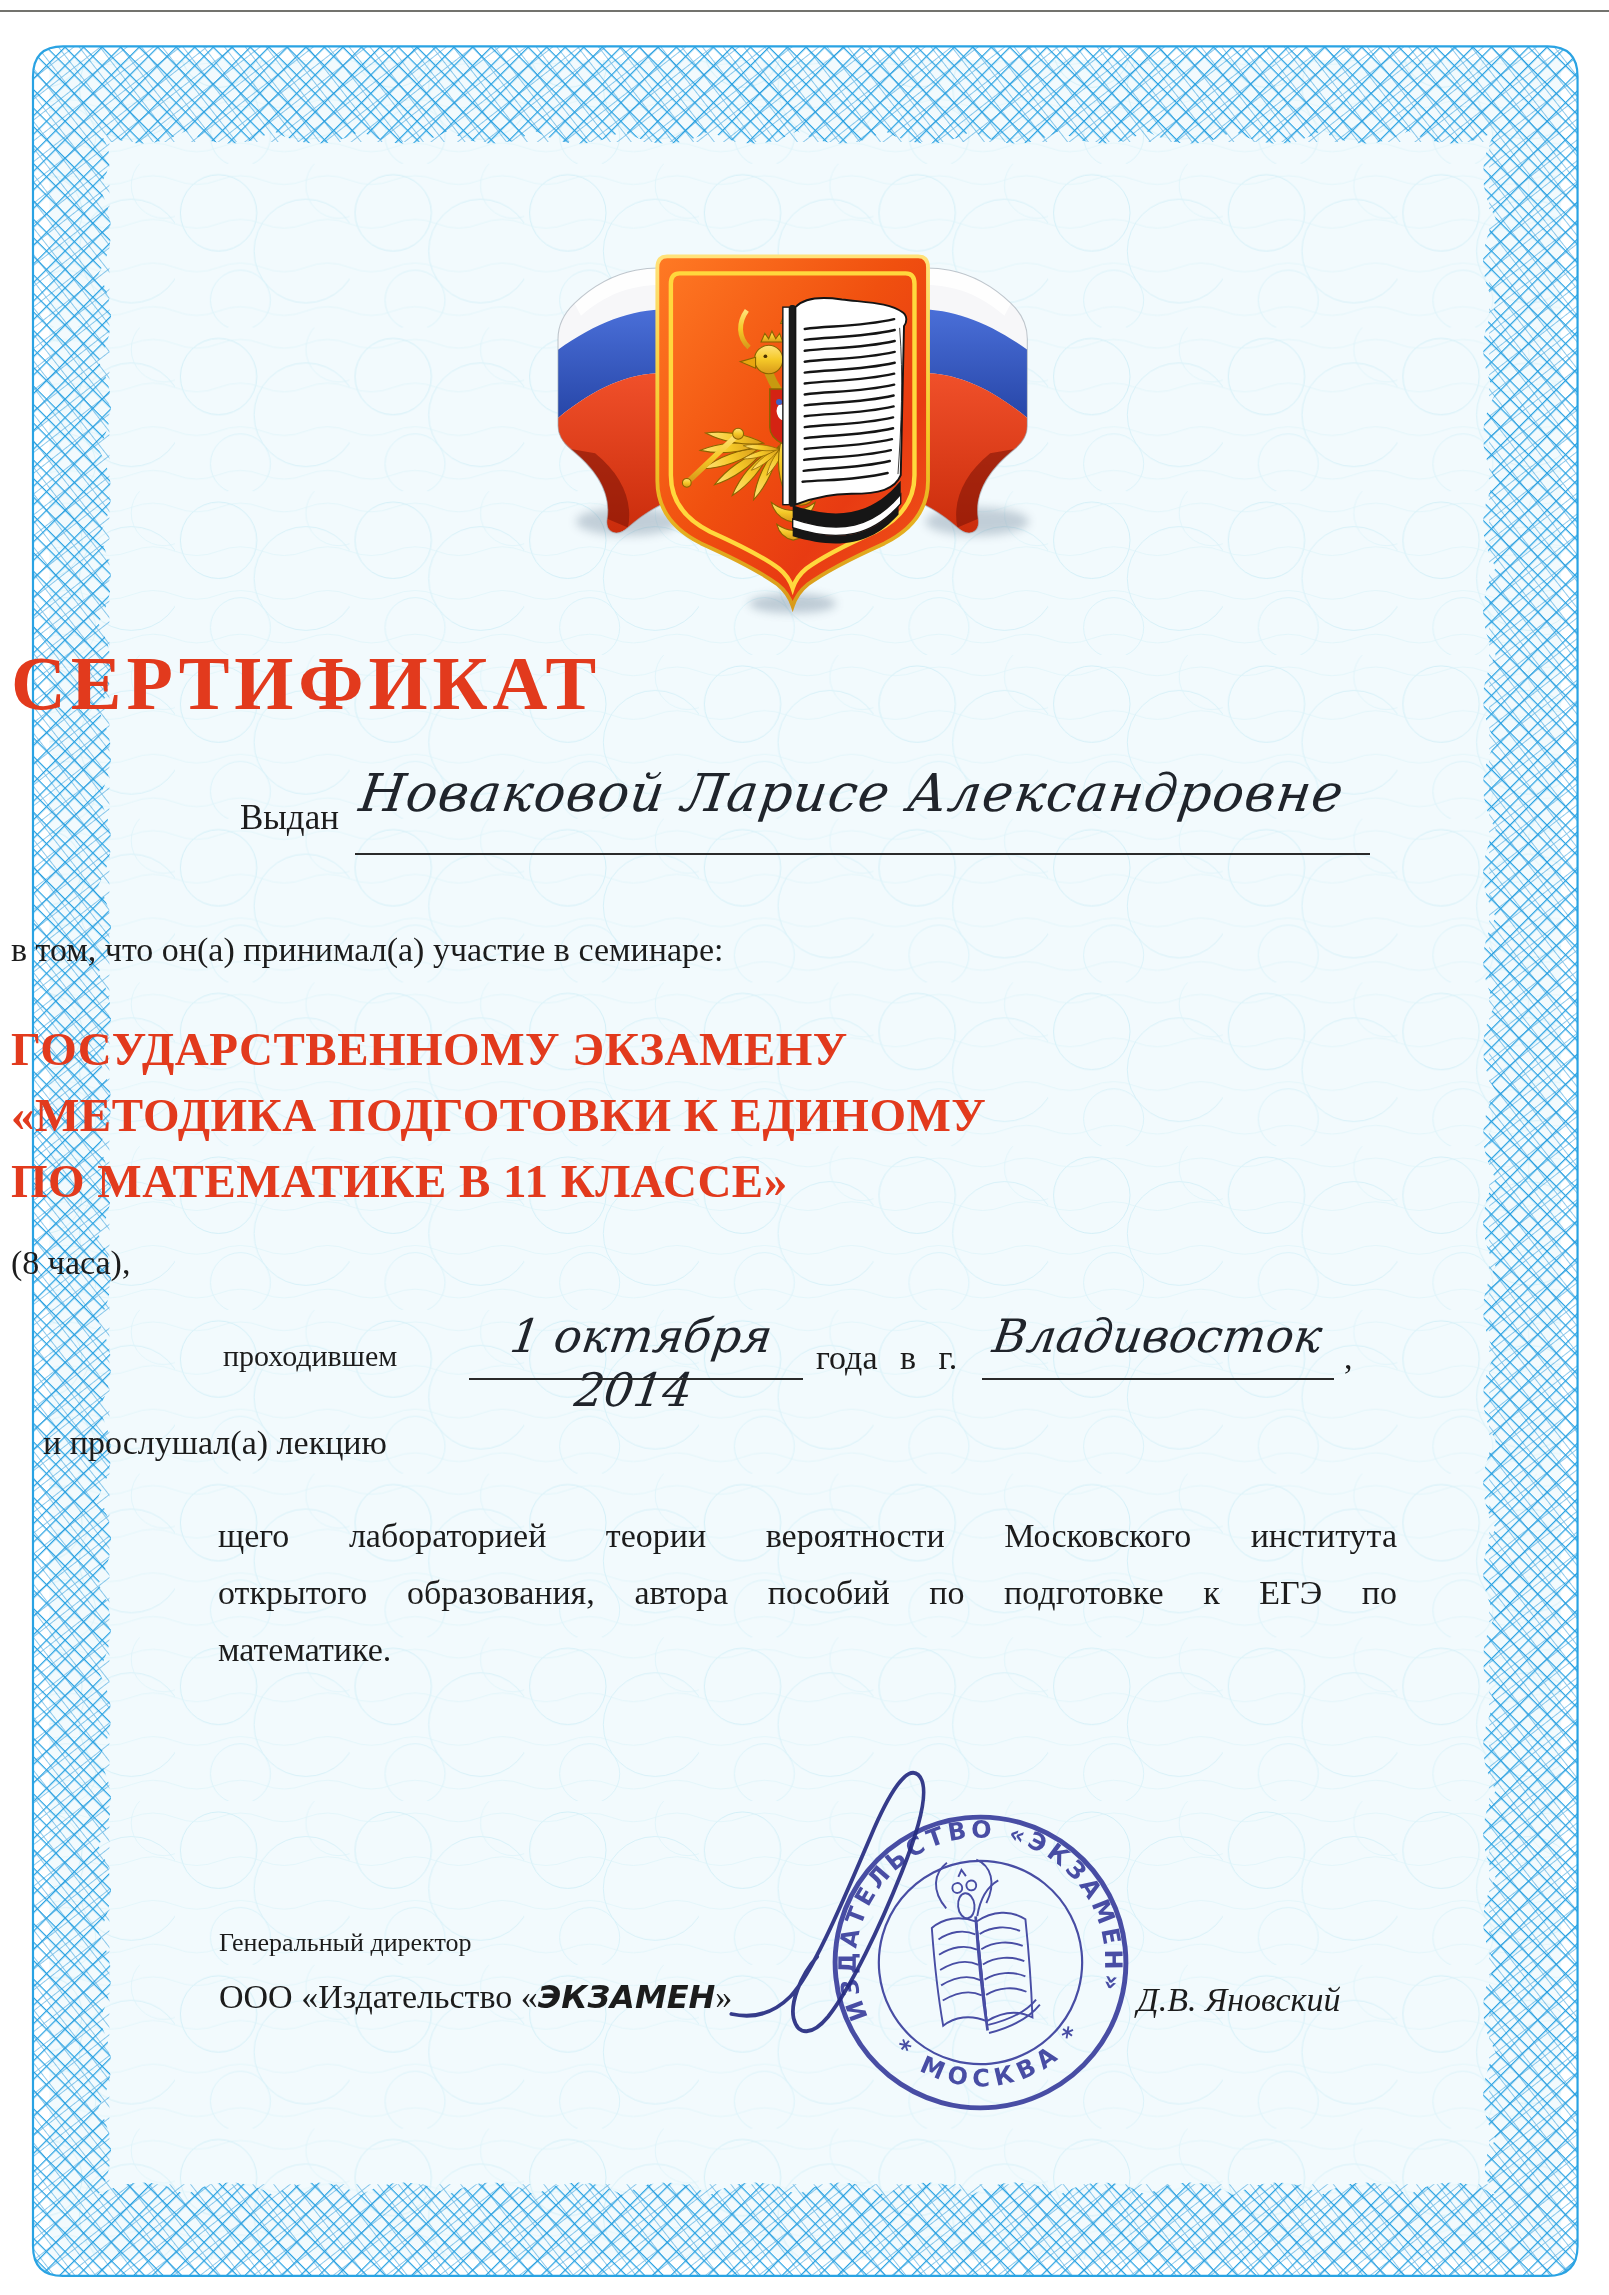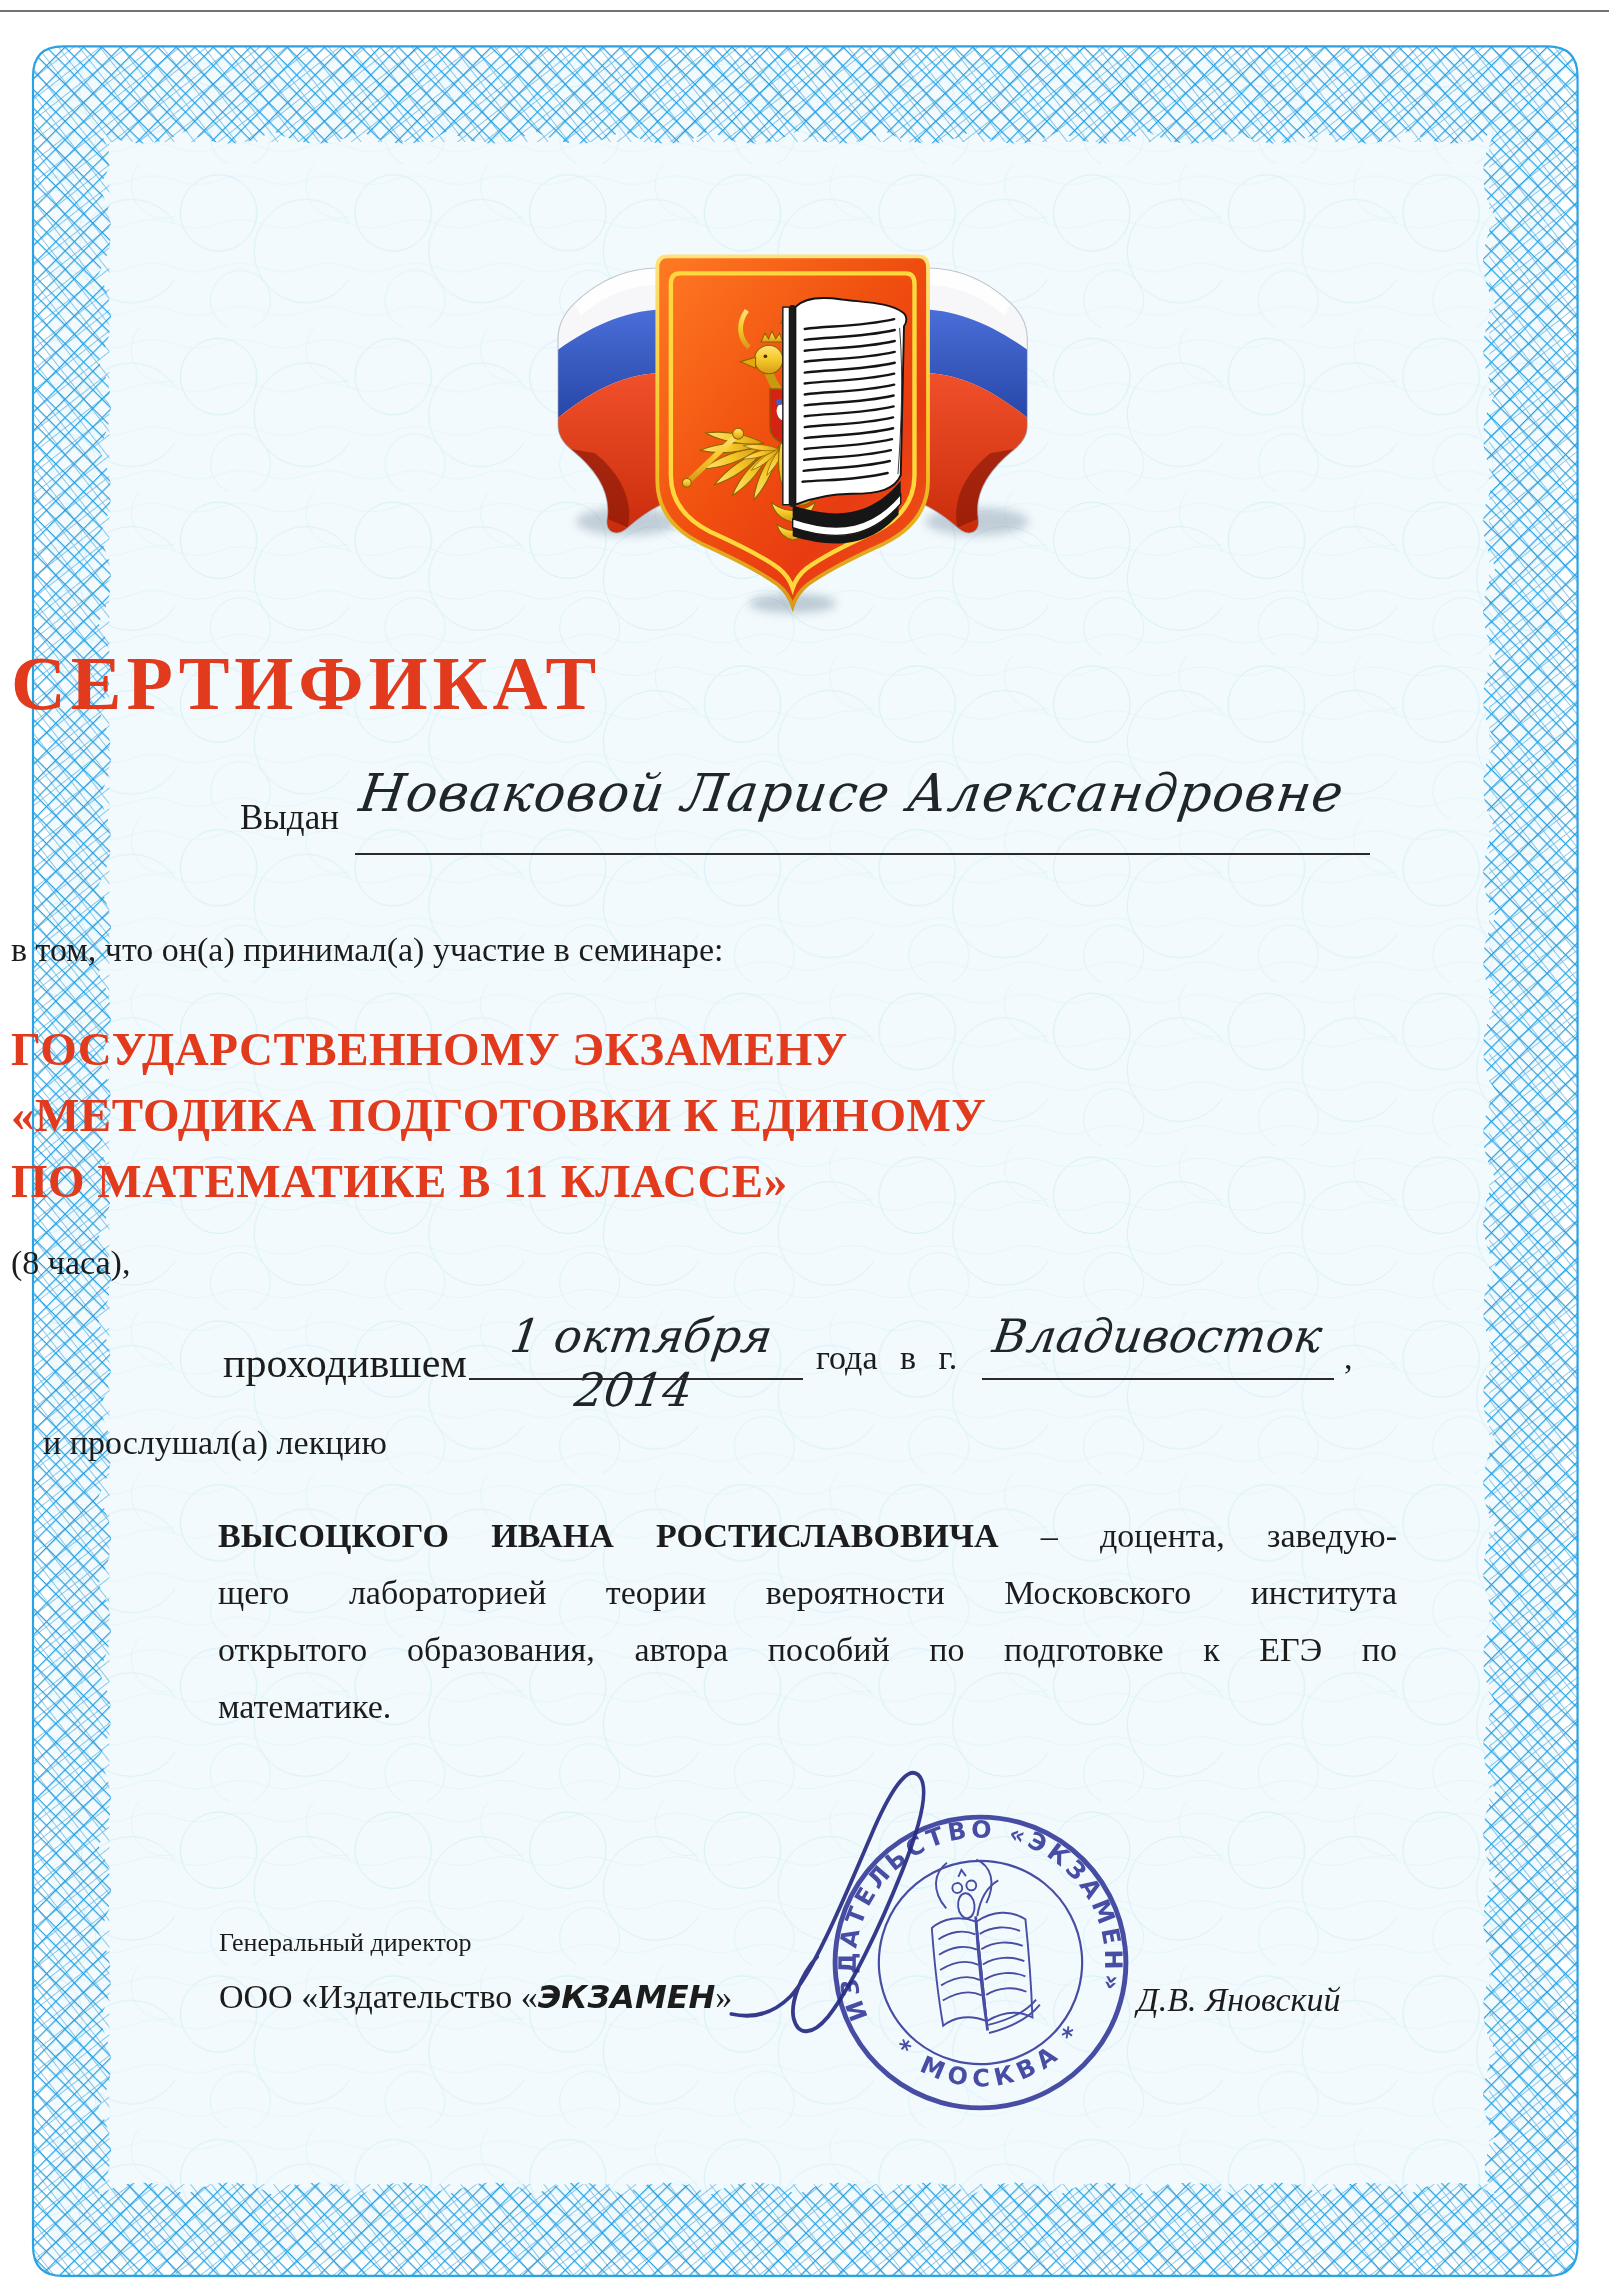--- a/index.html
+++ b/index.html
@@ -15,21 +15,21 @@
   .issued-label{left:240px;top:798px;font-size:35px;}
   .recipient{left:355px;top:763px;width:994px;text-align:center;
              font-size:52px;font-style:italic;letter-spacing:1.1px;color:#20242b;
              transform:skewX(-8deg);font-family:"DejaVu Serif",serif;}
   .u-line{position:absolute;height:2.2px;background:#2a2a2a;}
   .u-recipient{left:355px;top:853px;width:1015px;}
   .participation{top:931px;font-size:34px;}
   .seminar{top:1016px;font-size:47px;font-weight:bold;line-height:66px;
            color:var(--accent-red,#e23a1d);letter-spacing:0.5px;}
   .duration{top:1244px;font-size:34px;}
-  .held-label{left:223px;top:1339px;font-size:42px;}
+  .held-label{left:223px;top:1339px;font-size:30px;}
   .date-value{left:471px;top:1309px;width:333px;text-align:center;font-size:46px;font-style:italic;
               transform:skewX(-8deg);color:#20242b;font-family:"DejaVu Serif",serif;}
   .u-date{left:469px;top:1378px;width:334px;}
   .held-middle{left:816px;top:1339px;font-size:34px;word-spacing:14px;}
   .city-value{left:983px;top:1309px;width:349px;text-align:center;font-size:46px;font-style:italic;
               transform:skewX(-8deg);color:#20242b;font-family:"DejaVu Serif",serif;}
   .u-city{left:982px;top:1378px;width:352px;}
   .after-city{left:1344px;top:1339px;font-size:34px;}
   .lecture-line{top:1424px;font-size:34px;margin-left:32px;}
 
@@ -241,21 +241,20 @@
   <div class="abs date-value">1 октября 2014</div>
   <div class="u-line u-date"></div>
   <div class="abs held-middle">года в г.</div>
   <div class="abs city-value">Владивосток</div>
   <div class="u-line u-city"></div>
   <div class="abs after-city">,</div>
 
   <div class="abs center lecture-line">и прослушал(а) лекцию</div>
 
   <div class="abs paragraph">
-    <div class="par-line"><span class="par-bold">ВЫСОЦКОГО ИВАНА РОСТИСЛАВОВИЧА</span><span> – доцента, заведую-</span></div>
     <div class="par-line">щего лабораторией теории вероятности Московского института</div>
     <div class="par-line">открытого образования, автора пособий по подготовке к ЕГЭ по</div>
     <div class="par-line last">математике.</div>
   </div>
 
   <div class="abs director-label">Генеральный директор</div>
   <div class="abs company-line"><span>ООО «Издательство «</span><span class="company-name">ЭКЗАМЕН</span><span>»</span></div>
   <div class="abs signer">Д.В. Яновский</div>
 
   <svg class="abs stamp-svg" width="317" height="317" viewBox="0 0 580 580" opacity="0.92">

